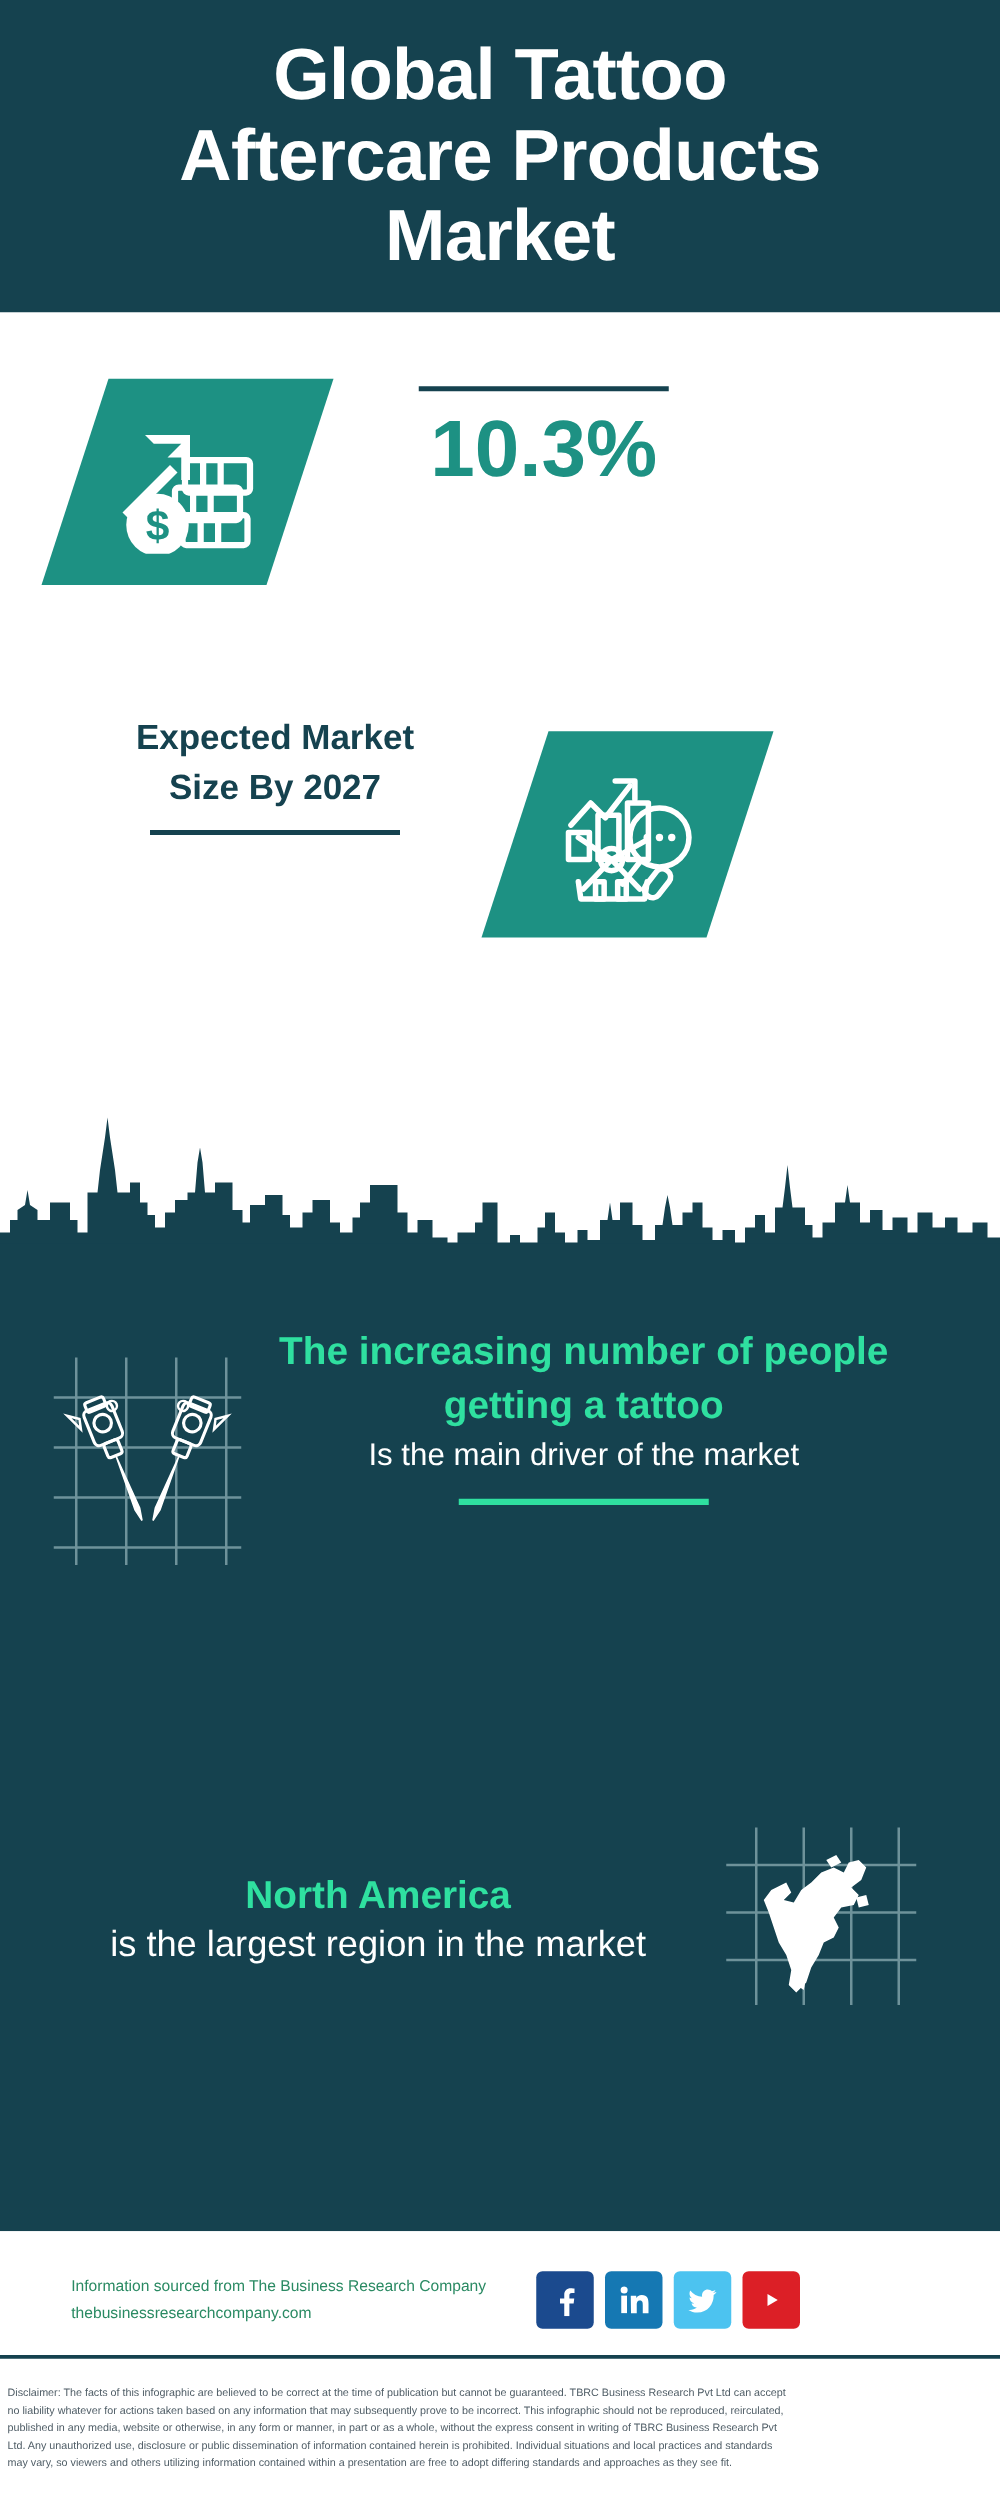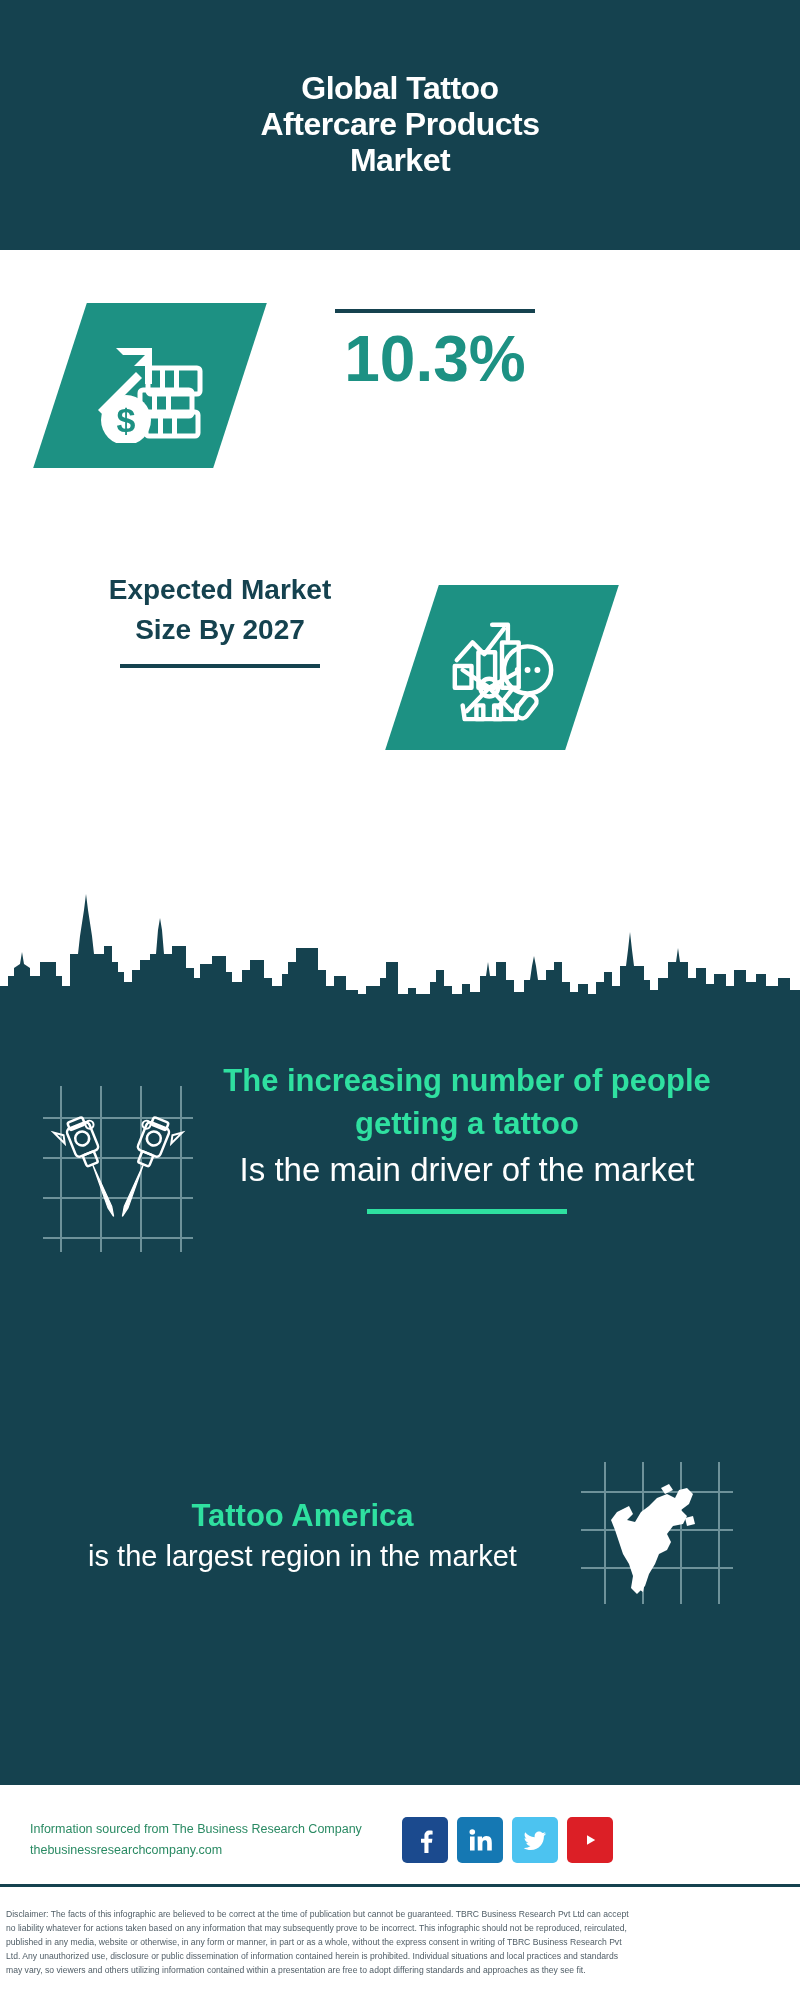--- a/index.html
+++ b/index.html
@@ -22,21 +22,21 @@
     top: 0; left: 0;
     width: 800px;
     height: 250px;
     background: #15424f;
     display: flex;
     align-items: center;
     justify-content: center;
   }
   .header-title {
     color: #ffffff;
-    font-size: 32px;
+    font-size: 58px;
     font-weight: bold;
     line-height: 1.12;
     text-align: center;
     letter-spacing: -0.5px;
     padding: 0 40px;
     white-space: pre-line;
   }
 
   
   .white-area {
@@ -135,21 +135,21 @@
     text-align: center;
   }
   .driver-head {
     color: #2fe0a0;
     font-size: 31px;
     font-weight: bold;
     line-height: 1.38;
   }
   .driver-sub {
     color: #ffffff;
-    font-size: 33px;
+    font-size: 25px;
     line-height: 1.32;
     margin-top: 2px;
   }
   .driver-rule {
     width: 200px;
     height: 5px;
     background: #2fe0a0;
     margin: 18px auto 0 auto;
   }
 
@@ -184,20 +184,21 @@
 
   
   .footer {
     position: absolute;
     top: 1785px; left: 0;
     width: 800px;
     height: 110px;
     background: #ffffff;
     display: flex;
     align-items: center;
+    padding-left: 27px;
   }
   .footer-src {
     margin-left: 30px;
     width: 360px;
   }
   .footer-src div {
     color: #2a8a63;
     font-size: 12.5px;
     line-height: 1.65;
   }
@@ -377,21 +378,21 @@
     </div>
     <div class="driver-text">
       <div class="driver-head">The increasing number of people getting a tattoo</div>
       <div class="driver-sub">Is the main driver of the market</div>
       <div class="driver-rule"></div>
     </div>
   </div>
 
   <div class="region-row">
     <div class="region-text">
-      <div class="region-head">Tattoo America</div>
+      <div class="region-head">North America</div>
       <div class="region-sub">is the largest region in the market</div>
     </div>
     <div class="region-icon-wrap">
       <svg width="165" height="150" viewBox="0 0 165 150">
         <g stroke="#7ea0a8" stroke-width="2" fill="none" opacity="0.85">
           <line x1="6" y1="34" x2="158" y2="34"></line>
           <line x1="6" y1="72" x2="158" y2="72"></line>
           <line x1="6" y1="110" x2="158" y2="110"></line>
           <line x1="30" y1="4" x2="30" y2="146"></line>
           <line x1="68" y1="4" x2="68" y2="146"></line>

